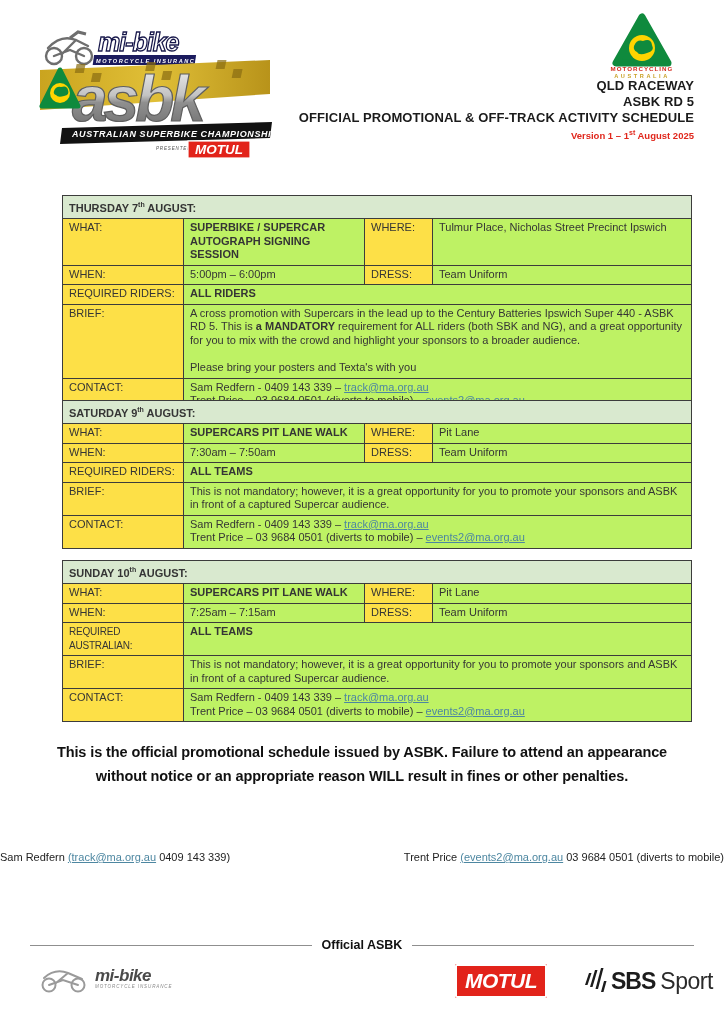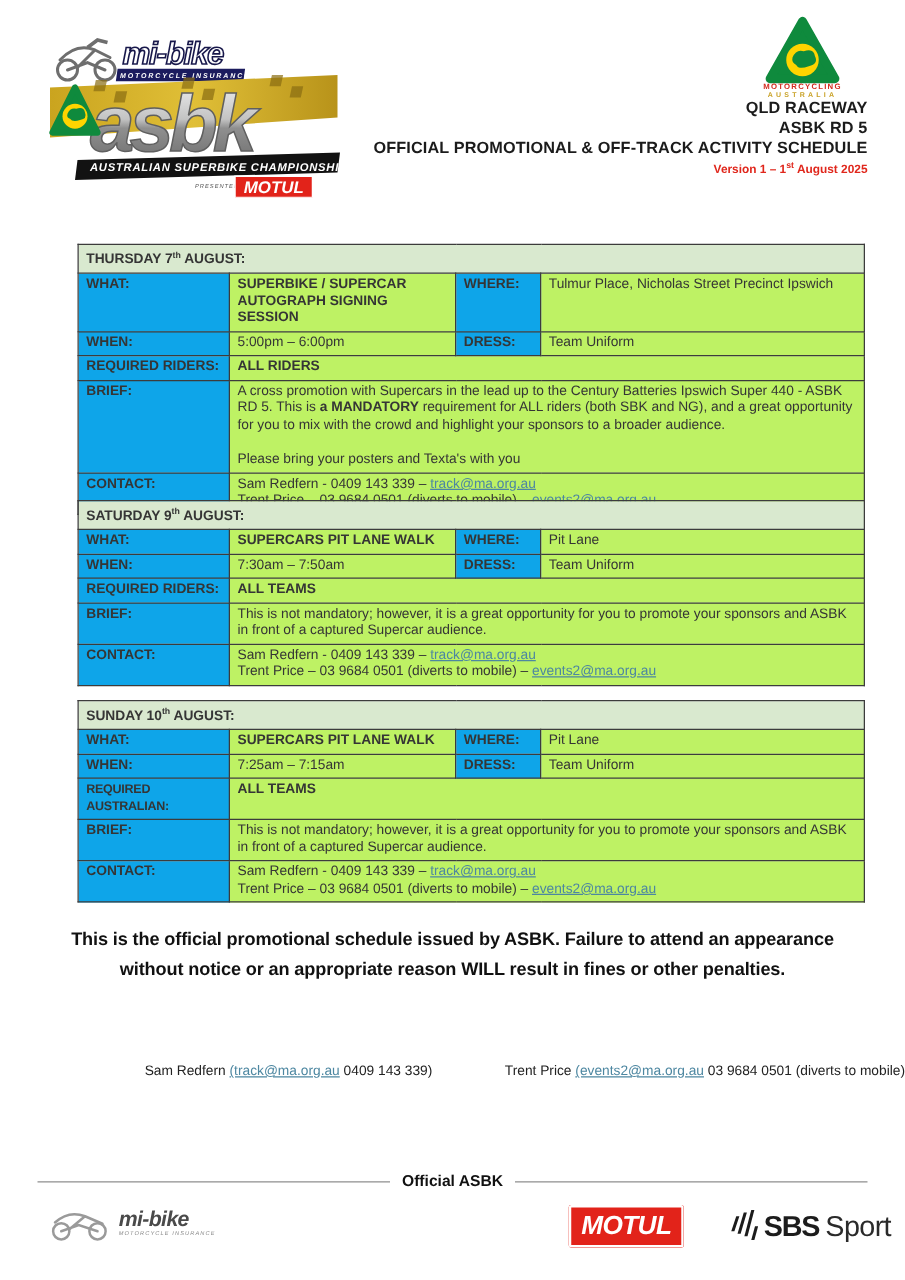--- a/index.html
+++ b/index.html
@@ -18,31 +18,31 @@
   .hdr-version { font-size:9.5px; font-weight:bold; color:#e0271c; line-height:14px; }
   .hdr-version sup, .ttl sup { font-size:7px; }
   
   .tbl-wrap { position:absolute; left:62px; width:630px; }
   .t1 { top:195px; } .t2 { top:400px; } .t3 { top:560px; }
   table.sched { border-collapse:collapse; width:629px; table-layout:fixed; border:1.5px solid #3c3c3c; }
   table.sched td { border:1px solid #3c3c3c; padding:2px 6px 3px 6px; vertical-align:top;
     font-size:11px; line-height:13.5px; color:#353535; }
   col.c1 { width:121px; } col.c2 { width:181px; } col.c3 { width:68px; } col.c4 { width:259px; }
   td.ttl { background:#d9e9cf; color:#e0271c; font-weight:bold; font-size:12px; height:18px; padding-left:5px; }
-  td.lbl { background:#0ea5e9; font-weight:bold; color:#161616; }
+  td.lbl { background:#fde047; font-weight:normal; color:#161616; }
   td.val { background:#bef264; }
   .bold { font-weight:bold; color:#161616; }
   .tight { font-size:10px !important; letter-spacing:-0.2px; }
   .p2 { margin-top:14px; }
   a.lnk { color:#4d87a1; text-decoration:underline; cursor:pointer; }
   
   .statement { position:absolute; left:42px; top:740px; width:640px; text-align:center;
     font-weight:bold; font-size:14.5px; line-height:24px; color:#111; letter-spacing:-0.1px; }
   .absence-heading { position:absolute; left:0; top:826px; width:100%; text-align:center; font-size:11px; color:#222; }
-  .contacts-row { position:absolute; left:0; top:851px; width:100%; display:flex; justify-content:flex-end; gap:58px; font-size:11px; color:#222; }
+  .contacts-row { position:absolute; left:0; top:851px; width:100%; display:flex; justify-content:space-between; gap:58px; font-size:11px; color:#222; }
   
   .divider { position:absolute; left:30px; right:30px; top:938px; display:flex; align-items:center; gap:10px; }
   .divider .rule { flex:1; height:0; border-top:1.5px solid #8f8f8f; }
   .divider .official { font-weight:bold; font-size:12.5px; color:#111; white-space:nowrap; }
   .logos-row { position:absolute; left:0; top:958px; width:724px; height:60px; }
   .logo-mibike-ft { position:absolute; left:38px; top:4px; display:flex; align-items:center; gap:5px; }
   .logo-ammf-ft { position:absolute; left:183px; top:2px; display:flex; align-items:center; gap:4px; }
   .mibike-txt { font-style:italic; font-weight:bold; font-size:17px; color:#4a4a4a; letter-spacing:-0.5px; line-height:16px; }
   .mibike-sub { font-size:4.5px; color:#8a8a8a; letter-spacing:0.9px; font-style:italic; }
   .ammf-txt { font-style:italic; font-weight:bold; font-size:19px; color:#5a5f66; letter-spacing:-0.5px; line-height:17px; }

